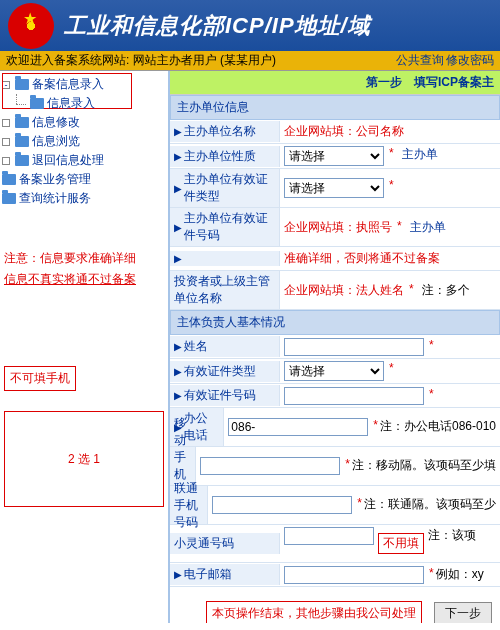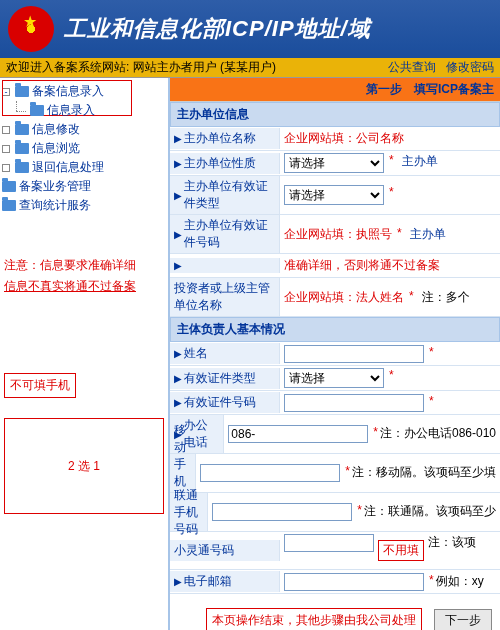--- a/index.html
+++ b/index.html
@@ -1,37 +1,37 @@
 <!DOCTYPE html>
 <html><head>
 <meta charset="utf-8">
 <style>
 *{box-sizing:border-box;margin:0;padding:0;font-family:"SimSun","宋体",sans-serif;font-size:12px}
 body{width:500px;height:630px;overflow:hidden;background:#fff}
-.header{background:linear-gradient(#2E5DA8,#1A4D9C);height:58px;display:flex;align-items:center;padding:0 8px;color:#fff}
+.header{background:linear-gradient(#2E5DA8,#1A4D9C);height:51px;display:flex;align-items:center;padding:0 8px;color:#fff}
 .emblem{width:46px;height:46px;border-radius:50%;background:radial-gradient(circle,#FFDE00 0 12%,#D90000 12% 85%,#FFDE00 85% 92%,#D90000 92%);margin-right:10px;position:relative}
 .emblem:before{content:"★";position:absolute;top:6px;left:15px;color:#FFDE00;font-size:16px}
 .title{font-size:22px;font-weight:bold;font-style:italic;letter-spacing:1px;white-space:nowrap}
 .topbar{background:#eab308;border-bottom:1px solid #999;height:20px;display:flex;align-items:center;padding:0 6px;color:#000}
-.topbar .links{margin-left:auto;display:flex;gap:10px}
+.topbar .links{margin-left:auto;display:flex;gap:2px}
 .topbar .links span{color:#003399;cursor:pointer}
 .main{display:flex;height:552px}
 .sidebar{width:170px;border-right:2px solid #A6C4E8;background:#fff;padding:4px 2px;position:relative}
 .tree-item{display:flex;align-items:center;gap:3px;padding:1px 0;color:#003399;cursor:pointer}
 .tree-item.sub{padding-left:28px;position:relative}
 .tree-item.sub:before{content:"";position:absolute;left:14px;top:0;bottom:50%;border-left:1px dotted #888}
 .tree-item.sub:after{content:"";position:absolute;left:14px;top:50%;width:10px;border-top:1px dotted #888}
 .folder{width:14px;height:11px;background:#4A8CD6;border-radius:1px;display:inline-block;position:relative}
 .folder:before{content:"";position:absolute;top:-3px;left:0;width:6px;height:3px;background:#4A8CD6;border-radius:1px 1px 0 0}
 .box{width:8px;height:8px;border:1px solid #888;display:inline-block;text-align:center;line-height:6px;font-size:9px;margin-right:2px}
 .redbox{border:1px solid #D00;padding:3px 5px;color:#D00;margin:6px 2px;font-size:12px}
 .redbox.inline{display:inline-block}
 .content{flex:1;overflow:hidden;background:#fff}
-.step{background:#f97316;border-bottom:1px solid #ccc;padding:3px 6px;text-align:right;color:#003399;font-weight:bold}
-.section{background:#C9DAF0;border:1px solid #A6C4E8;padding:3px 6px;font-weight:bold;color:#003399}
+.step{background:#bef264;border-bottom:1px solid #ccc;padding:3px 6px;text-align:right;color:#003399;font-weight:bold}
+.section{background:#C9DAF0;border:1px solid #A6C4E8;padding:3px 6px;font-weight:normal;color:#003399}
 .row{display:flex;border-bottom:1px solid #D6E3F2;min-height:24px;align-items:center}
 .row .lab{width:110px;padding:2px 4px;background:#E8F0FA;color:#003399;border-right:1px solid #D6E3F2;display:flex;align-items:center}
 .row .lab .tri{color:#003399;margin-right:2px;font-size:10px}
 .row .val{flex:1;padding:2px 4px;display:flex;align-items:flex-start;gap:2px}
 .row input[type=text]{border:1px solid #7A9CC6;height:18px;padding:0 2px;font-size:12px}
 .row select{border:1px solid #7A9CC6;height:20px;font-size:12px;background:#fff}
 .red{color:#D00}
 .star{color:#D00;margin-left:3px}
 .note{color:#000;font-size:12px;white-space:nowrap}
 .footer{padding:8px;display:flex;align-items:center;gap:10px;justify-content:flex-end}

